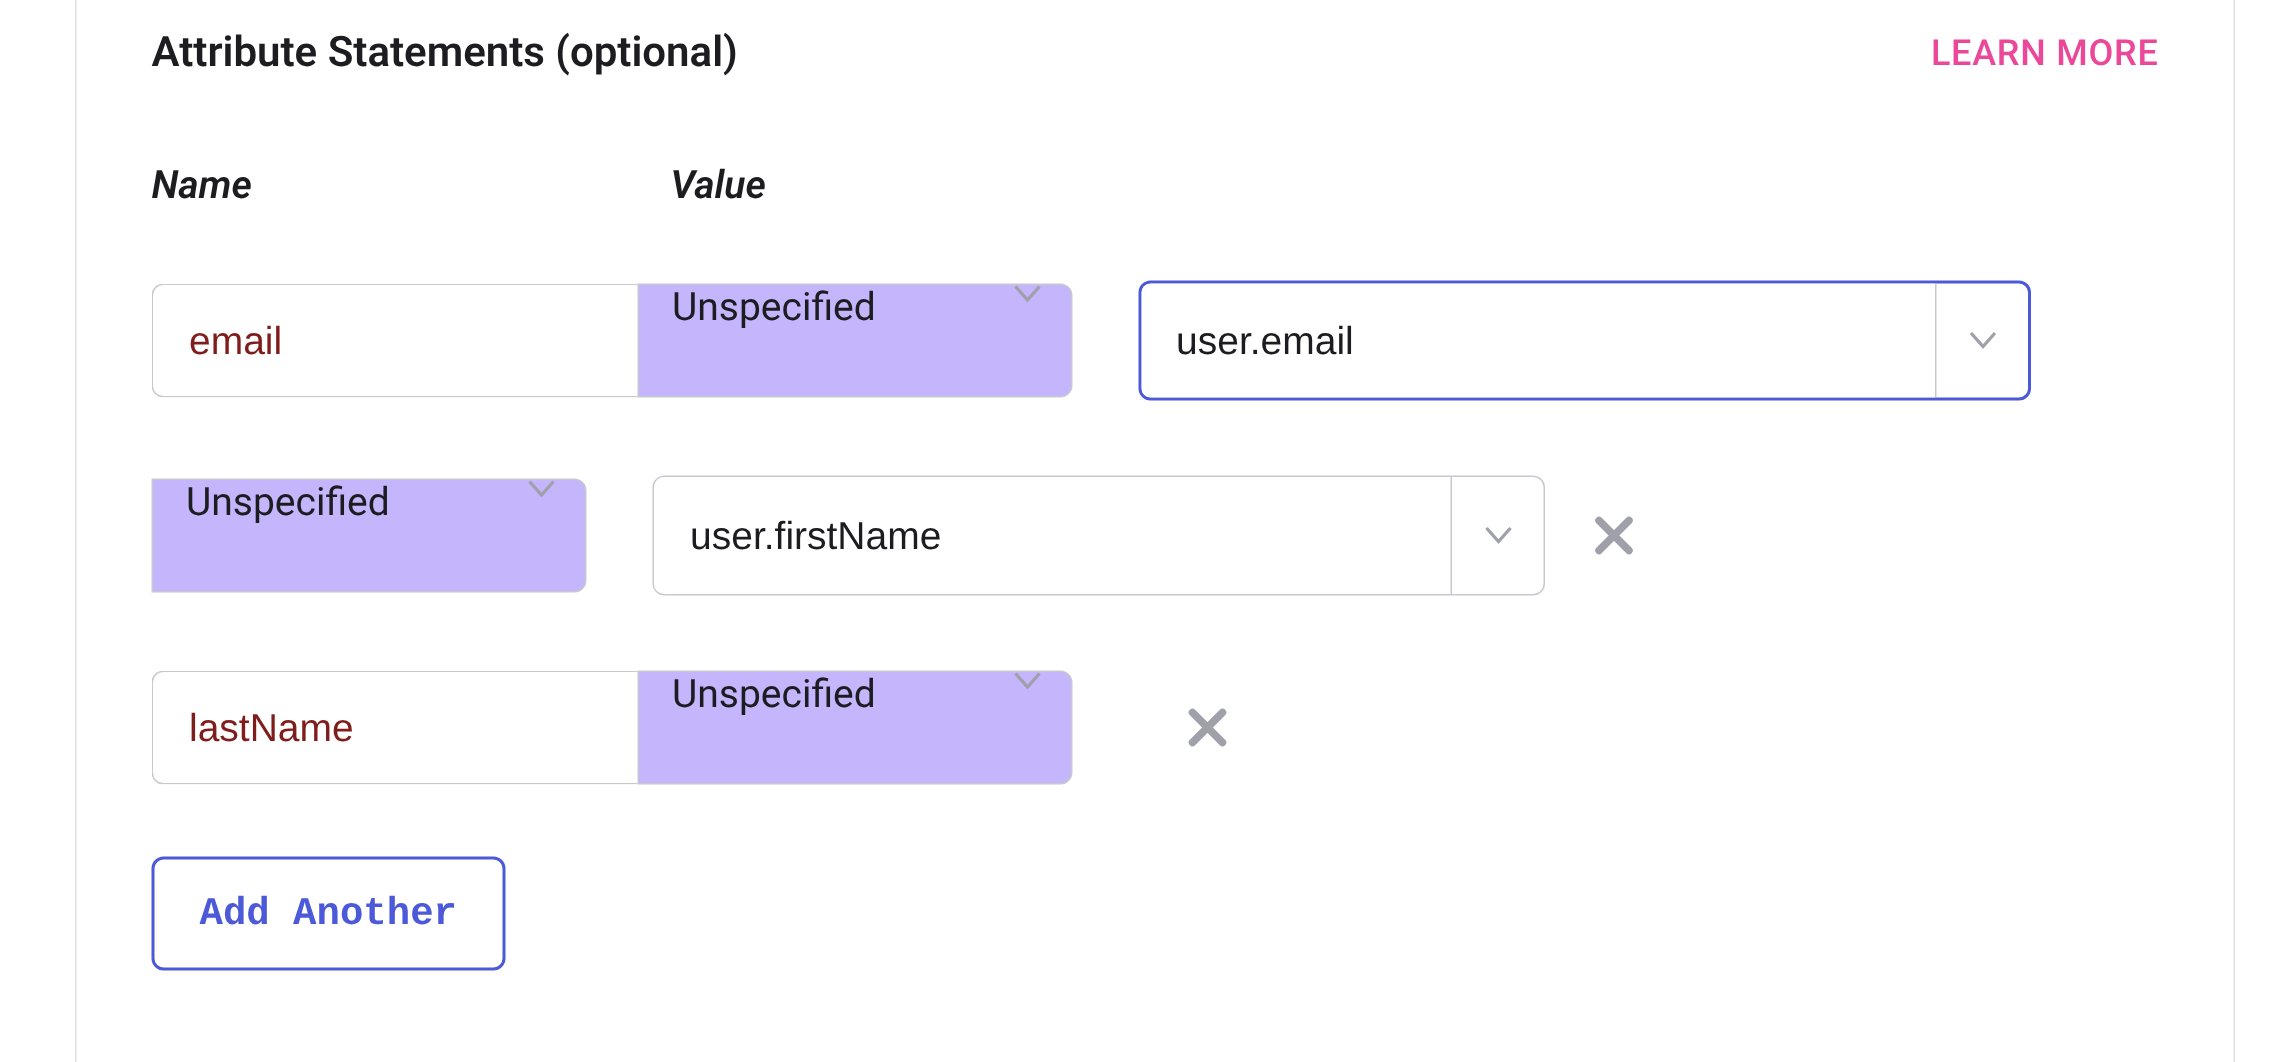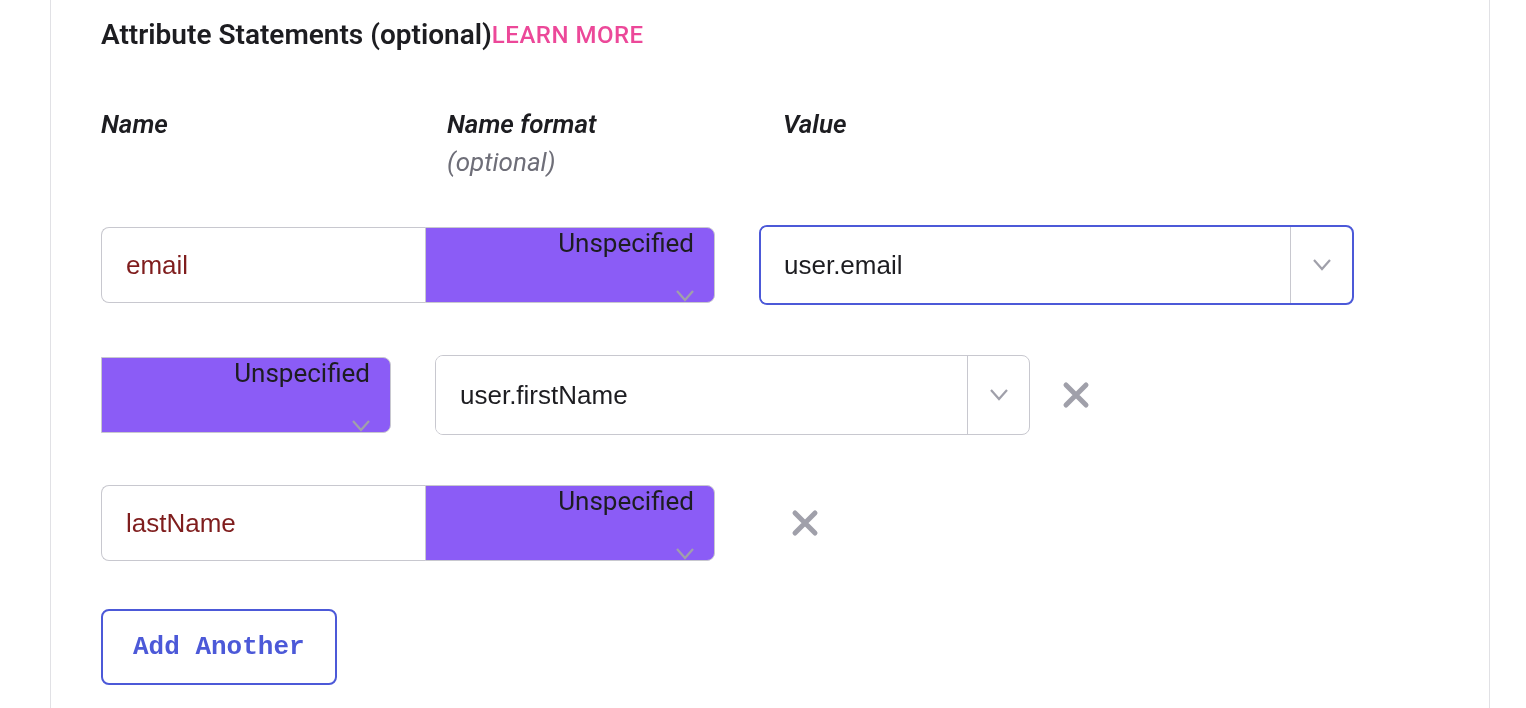--- a/index.html
+++ b/index.html
@@ -15,21 +15,21 @@
     left: 50px;
     right: 36px;
     top: 0;
     bottom: 0;
     border-left: 1px solid #e1e1e5;
     border-right: 1px solid #e1e1e5;
     padding: 18px 50px 30px 50px;
   }
   .section-header {
     display: flex;
-    justify-content: flex-start;
+    justify-content: space-between;
     align-items: center;
     margin-bottom: 58px;
   }
   .section-title {
     font-size: 28px;
     font-weight: 600;
     color: #1d1d21;
   }
   .learn-more {
     font-size: 24px;
@@ -72,28 +72,27 @@
     color: #7f1d1d;
     background: #fff;
     outline: none;
   }
   .format-select {
     width: 290px;
     height: 76px;
     border: 1px solid #c8c8cf;
     border-radius: 0 8px 8px 0;
     display: flex;
-    align-items: flex-end;
+    align-items: flex-start;
     justify-content: space-between;
     padding: 0 20px 0 22px;
     font-size: 26px;
     color: #1d1d21;
-    background: #8b5cf6;
-    cursor: pointer;
-    flex-direction: column;
+    background: #c4b5fd;
+    cursor: pointer;
   }
   .gap-col { width: 44px; }
   .value-wrap {
     width: 595px;
     height: 80px;
     display: flex;
     border: 1px solid #c8c8cf;
     border-radius: 8px;
     overflow: hidden;
     background: #fff;
@@ -157,24 +156,20 @@
 <div class="card">
 
   <div class="section-header">
     <div class="section-title">Attribute Statements (optional)</div>
     <a class="learn-more">LEARN MORE</a>
   </div>
 
   <div class="columns-header">
     <div class="col-h-name">
       <div class="col-heading">Name</div>
-    </div>
-    <div class="col-h-format">
-      <div class="col-heading">Name format</div>
-      <div class="col-subheading">(optional)</div>
     </div>
     <div class="col-h-value">
       <div class="col-heading">Value</div>
     </div>
   </div>
 
   <div class="rows" id="rows-container">
       <div class="row">
         <input class="name-input" value="email" style="">
         <div class="format-select">

